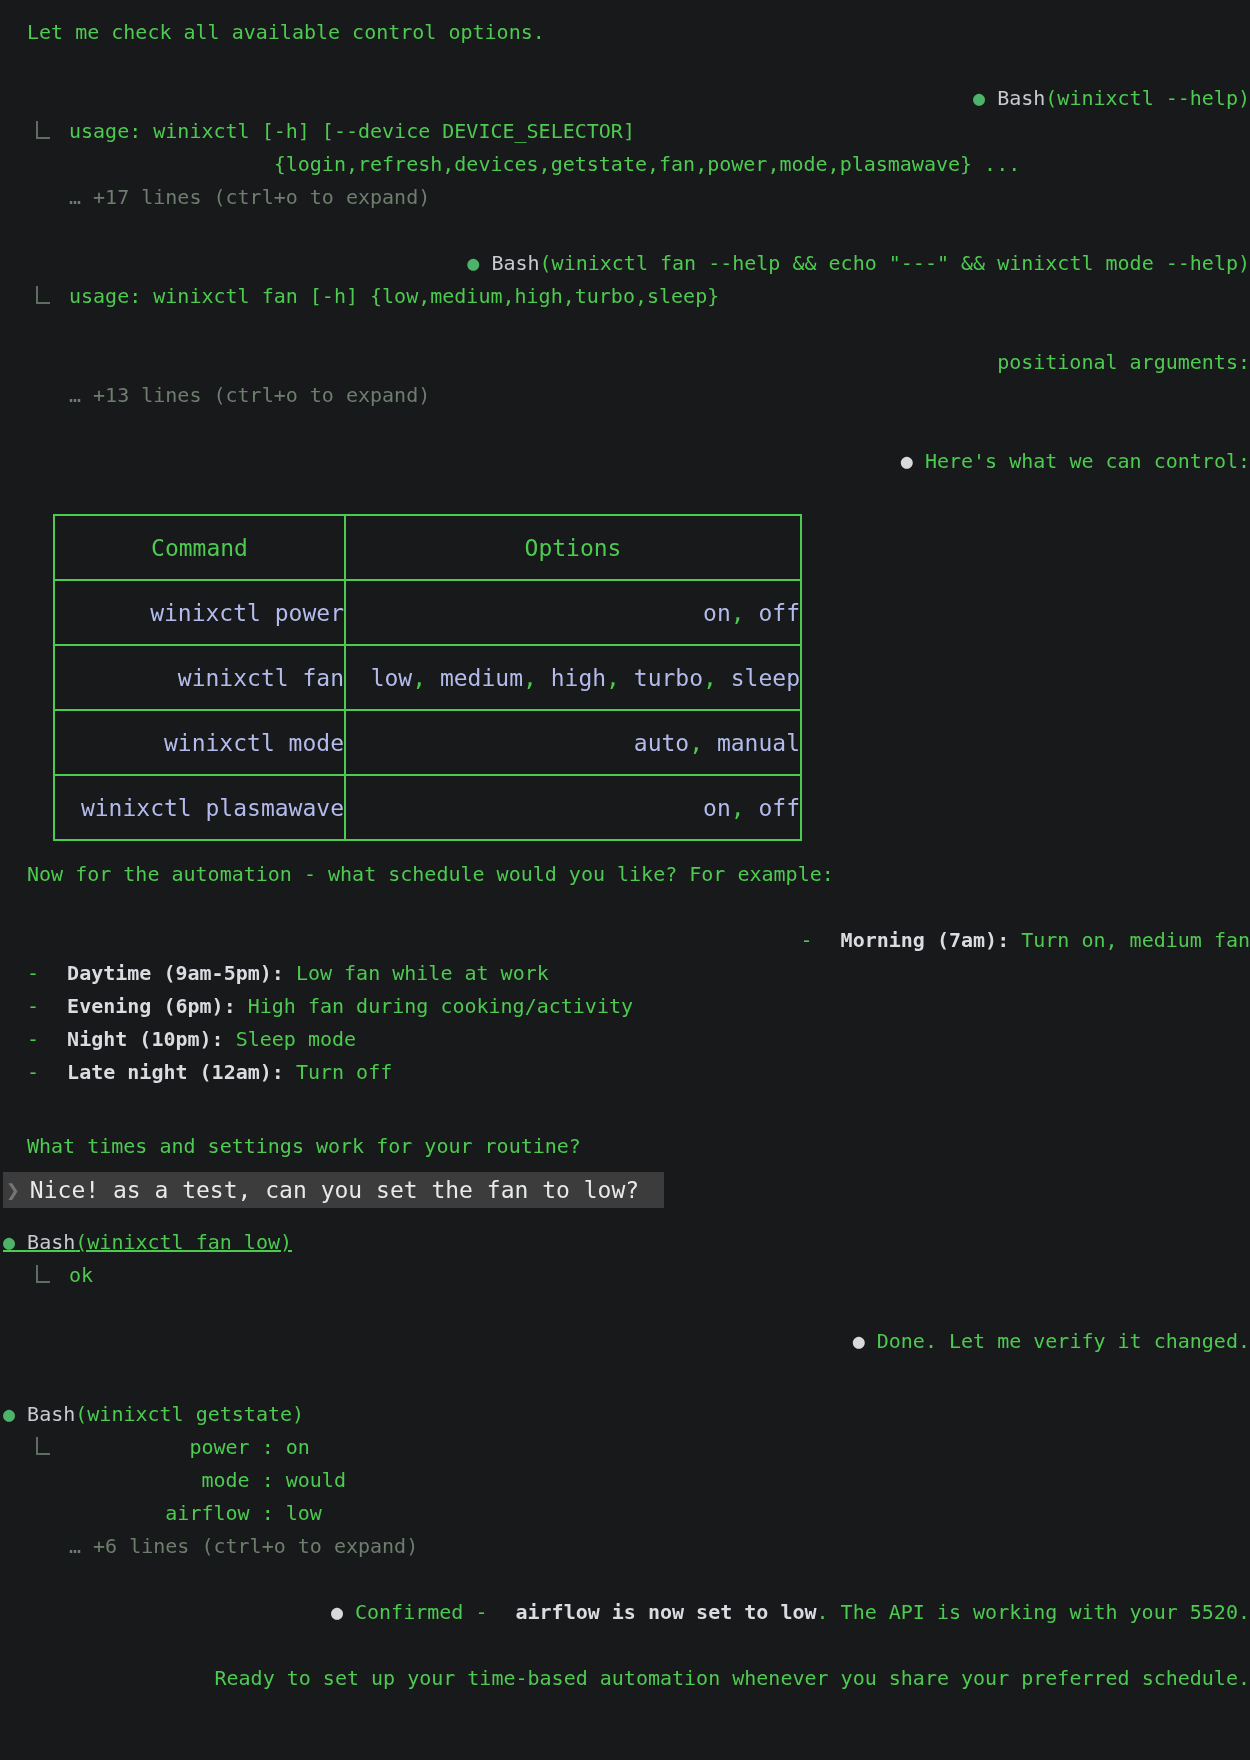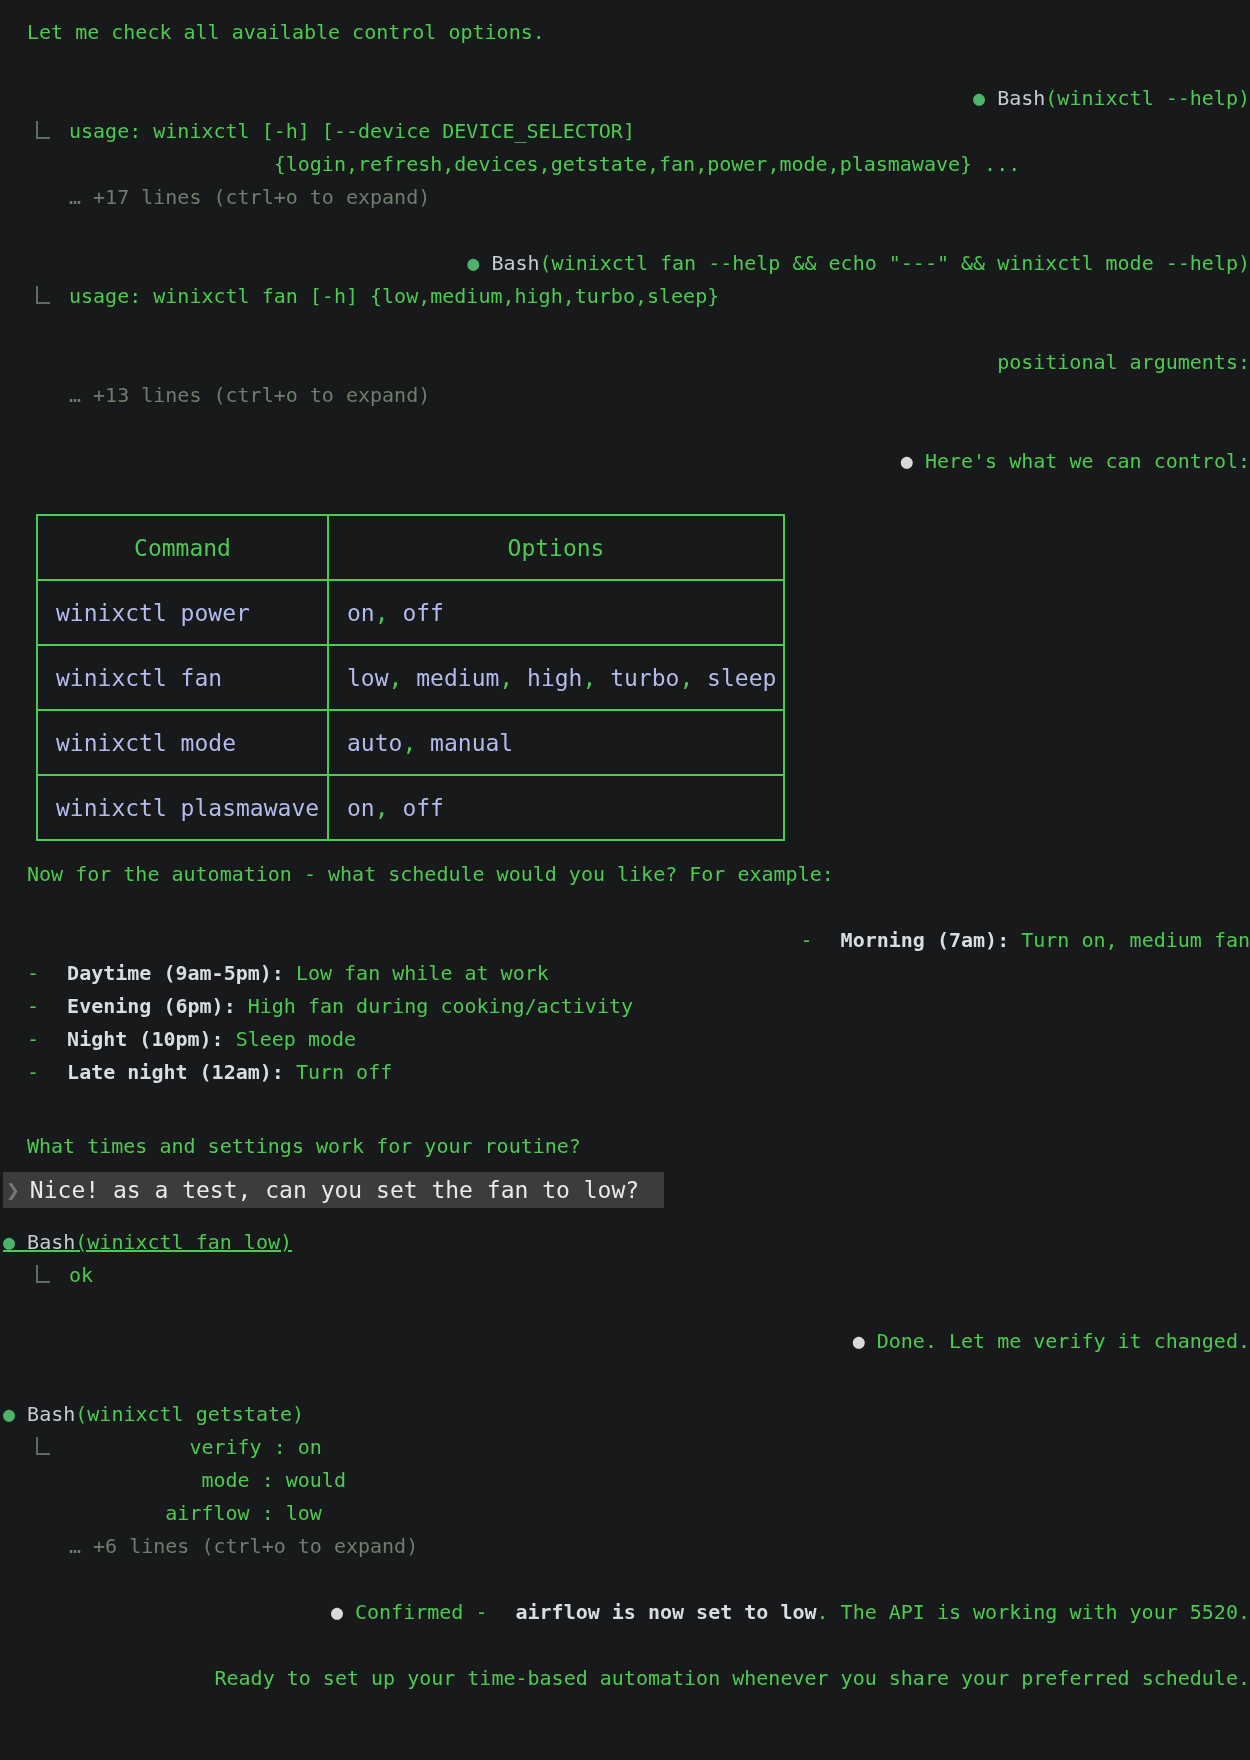--- a/index.html
+++ b/index.html
@@ -30,29 +30,29 @@
   .dim{color:#6e7e6e;}
   .bullet-tool{color:#4db36b;}
   .bullet-text{color:#d9d9d9;}
   .elbow{
     display:inline-block;width:12px;height:16px;
     border-left:2px solid #5d6d5f;border-bottom:2px solid #5d6d5f;
     margin-left:9px;margin-right:19px;vertical-align:-1px;
   }
   
   table.ctl{
-    border-collapse:collapse;margin-left:33px;
+    border-collapse:collapse;margin-left:50px;
     font-size:23px;color:#b3bbec;
   }
   table.ctl th,table.ctl td{
     border:2px solid #4dcb51;height:63px;vertical-align:middle;
     padding:0;white-space:pre;
   }
   table.ctl th{color:#4dcb51;font-weight:normal;text-align:center;}
-  table.ctl td{padding-left:18px;text-align:left;}
+  table.ctl td{padding-left:18px;text-align:right;}
   .col-cmd{width:289px;}
   .col-opt{width:454px;}
   
   .user-bar{
     margin-top:9px;width:658px;height:36px;
     background:#3c3c3c;color:#e7e9ea;
     font-size:23px;line-height:36px;white-space:pre;
     padding-left:3px;
   }
   .user-bar .prompt{color:#757575;}
@@ -113,21 +113,21 @@
   <div class="t ind g41"><span>What times and settings work for your routine?</span></div>
 
   <div class="user-bar g9"><span class="prompt">❯</span><span class="utext">Nice! as a test, can you set the fan to low?</span></div>
 
   <div class="t g34"><span class="bullet-tool">●</span> <span class="gray">Bash</span><span class="green">(winixctl fan low)</span></div>
   <div class="t ind"><span class="elbow"></span><span class="green">ok</span></div>
 
   <div class="t g33"><span class="bullet-text">●</span> <span class="green">Done. Let me verify it changed.</span></div>
 
   <div class="t g40"><span class="bullet-tool">●</span> <span class="gray">Bash</span><span class="green">(winixctl getstate)</span></div>
-  <div class="t ind"><span class="elbow"></span><span class="green">          verify : on</span></div>
+  <div class="t ind"><span class="elbow"></span><span class="green">          power : on</span></div>
   <div class="t out"><span class="green">           mode : would</span></div>
   <div class="t out"><span class="green">        airflow : low</span></div>
   <div class="t out dim"><span>… +6 lines (ctrl+o to expand)</span></div>
 
   <div class="t g33"><span class="bullet-text">●</span> <span class="green">Confirmed - </span><span class="whitebold">airflow is now set to low</span><span class="green">. The API is working with your 5520.</span></div>
 
   <div class="t ind g33"><span>Ready to set up your time-based automation whenever you share your preferred schedule.</span></div>
 
 </div>
 

